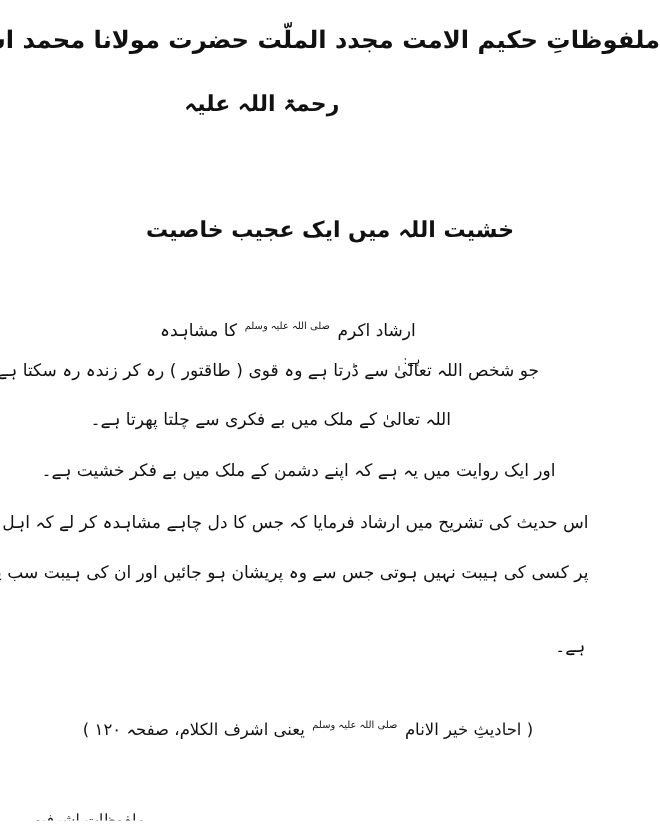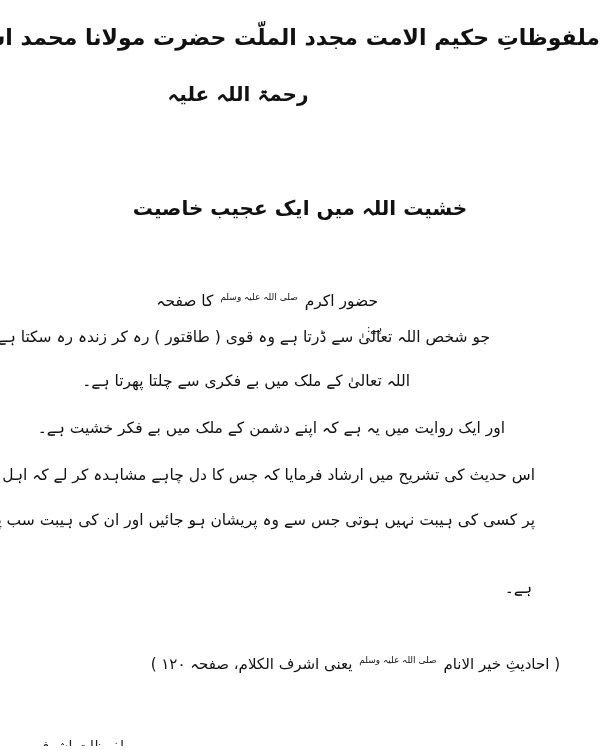--- a/index.html
+++ b/index.html
@@ -69,21 +69,21 @@
     .l1 { top: 322px; right: 110px; }
     .l2 { top: 366px; right: 190px; margin-left: 44px; }
     .l3 { top: 413px; right: 95px; }
     .l4 { top: 460px; right: 65px; }
     .l5 { top: 505px; right: 65px; }
     .l6 { top: 573px; right: 68px; }
     .citation {
       top: 645px;
       left: 0;
       width: 560px;
-      text-align: right;
+      text-align: center;
       font-size: 15px;
       line-height: 30px;
     }
     .cut-line {
       top: 736px;
       left: 30px;
       font-size: 14px;
       line-height: 20px;
       color: #222;
       clip-path: inset(0 0 50% 0);
@@ -99,23 +99,23 @@
 <body>
 
 <div class="page">
 
   <div class="line title-main">ملفوظاتِ حکیم الامت مجدد الملّت حضرت مولانا محمد اشرف علی تھانوی</div>
   <div class="line title-sub">رحمۃ اللہ علیہ</div>
 
   <div class="line heading">خشیت اللہ میں ایک عجیب خاصیت</div>
 
   <div class="line body-text intro">
-    <span>حضور اکرم</span>
+    <span>ارشاد اکرم</span>
     <span class="honorific">صلی اللہ علیہ وسلم</span>
-    <span>کا صفحہ</span>
+    <span>کا مشاہدہ</span>
   </div>
   <div class="line body-text intro-tail">ہے:</div>
 
   <div class="line body-text l1">جو شخص اللہ تعالیٰ سے ڈرتا ہے وہ قوی ( طاقتور ) رہ کر زندہ رہ سکتا ہے اور</div>
   <div class="line body-text l2">اللہ تعالیٰ کے ملک میں بے فکری سے چلتا پھرتا ہے۔</div>
   <div class="line body-text l3">اور ایک روایت میں یہ ہے کہ اپنے دشمن کے ملک میں بے فکر خشیت ہے۔</div>
   <div class="line body-text l4">اس حدیث کی تشریح میں ارشاد فرمایا کہ جس کا دل چاہے مشاہدہ کر لے کہ اہل اللہ</div>
   <div class="line body-text l5">پر کسی کی ہیبت نہیں ہوتی جس سے وہ پریشان ہو جائیں اور ان کی ہیبت سب پر ہوتی</div>
   <div class="line body-text l6">ہے۔</div>
 

